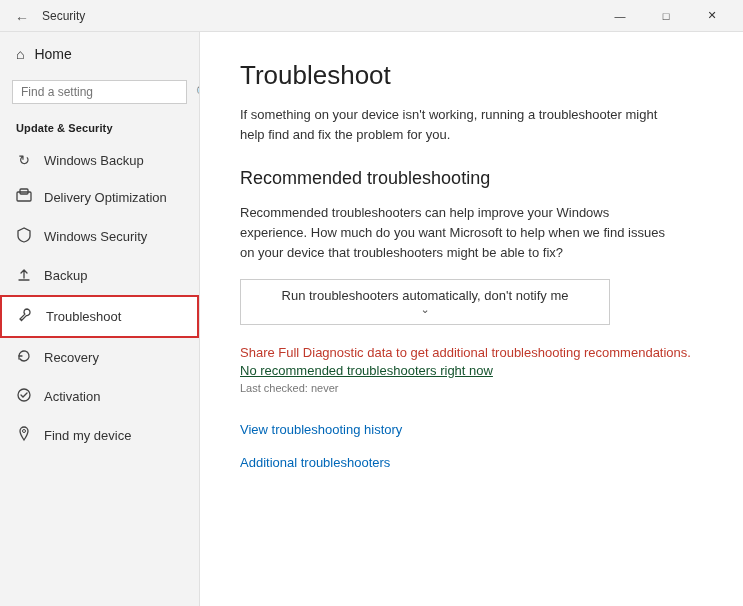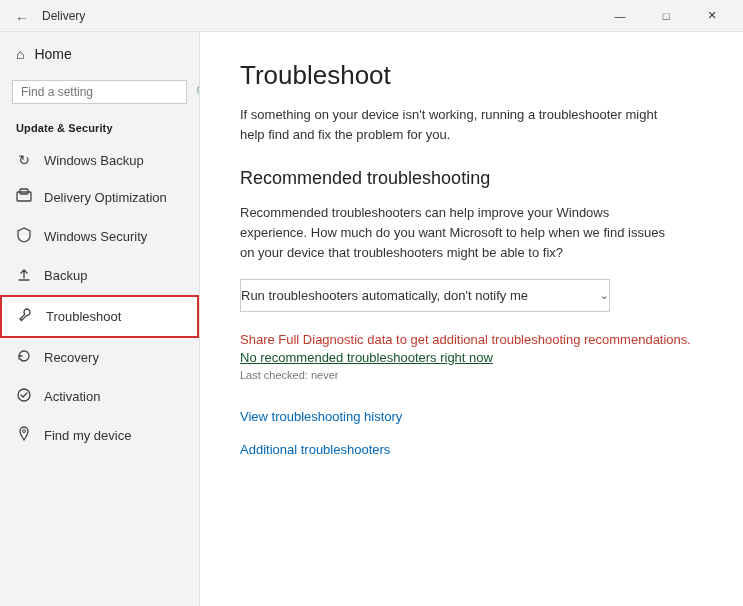--- a/index.html
+++ b/index.html
@@ -178,20 +178,21 @@
       align-items: center;
       justify-content: space-between;
       border: 1px solid #ccc;
       padding: 8px 0;
       width: 370px;
       cursor: pointer;
       background: #fff;
       margin-bottom: 18px;
       font-size: 13px;
       color: #333;
+      flex-direction: column;
     }
     .dropdown-select .chevron {
       font-size: 11px;
       color: #555;
     }
 
     .link-red {
       color: #c0392b;
       font-size: 13px;
       cursor: pointer;
@@ -223,21 +224,21 @@
       margin-bottom: 18px;
     }
   </style>
 </head>
 <body>
 
 <div class="titlebar">
   <div class="titlebar-back">
     <span>←</span>
   </div>
-  <span class="titlebar-title">Delivery</span>
+  <span class="titlebar-title">Security</span>
   <div class="titlebar-controls">
     <div class="titlebar-btn">—</div>
     <div class="titlebar-btn">□</div>
     <div class="titlebar-btn close">✕</div>
   </div>
 </div>
 
 <div class="main">
 
   <div class="sidebar">

